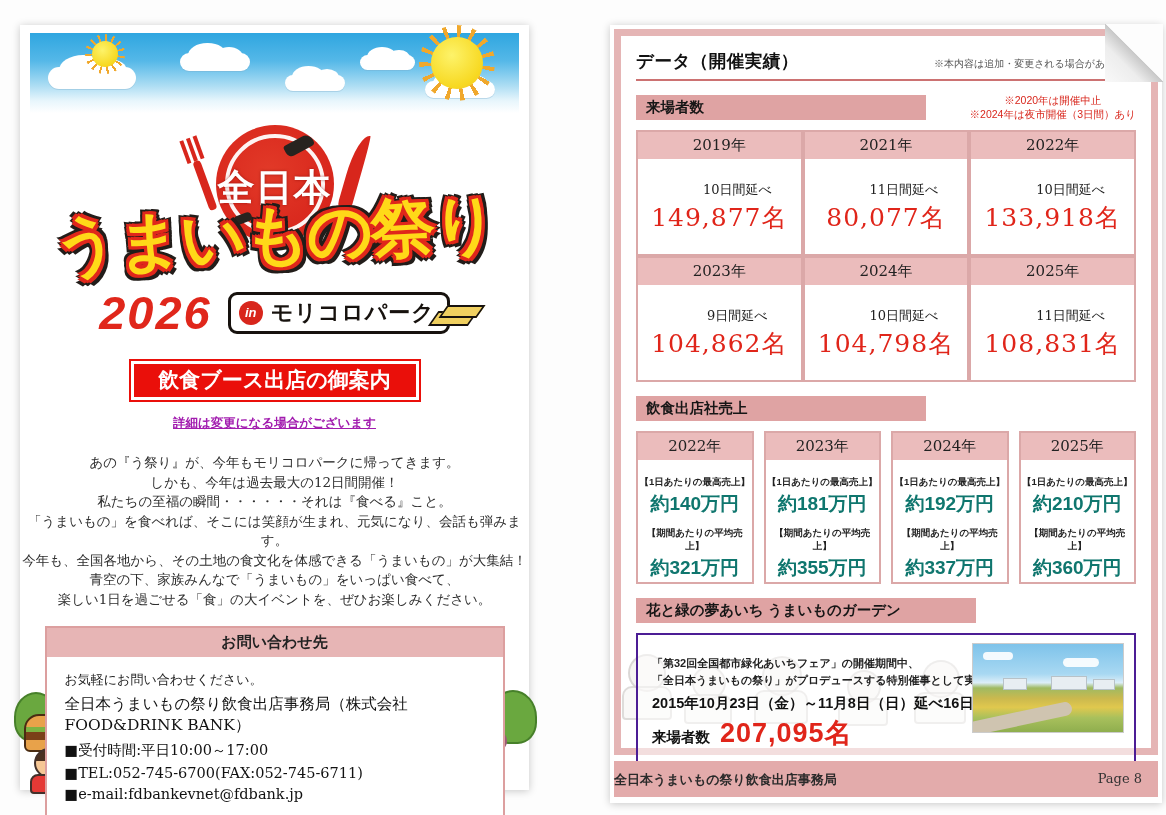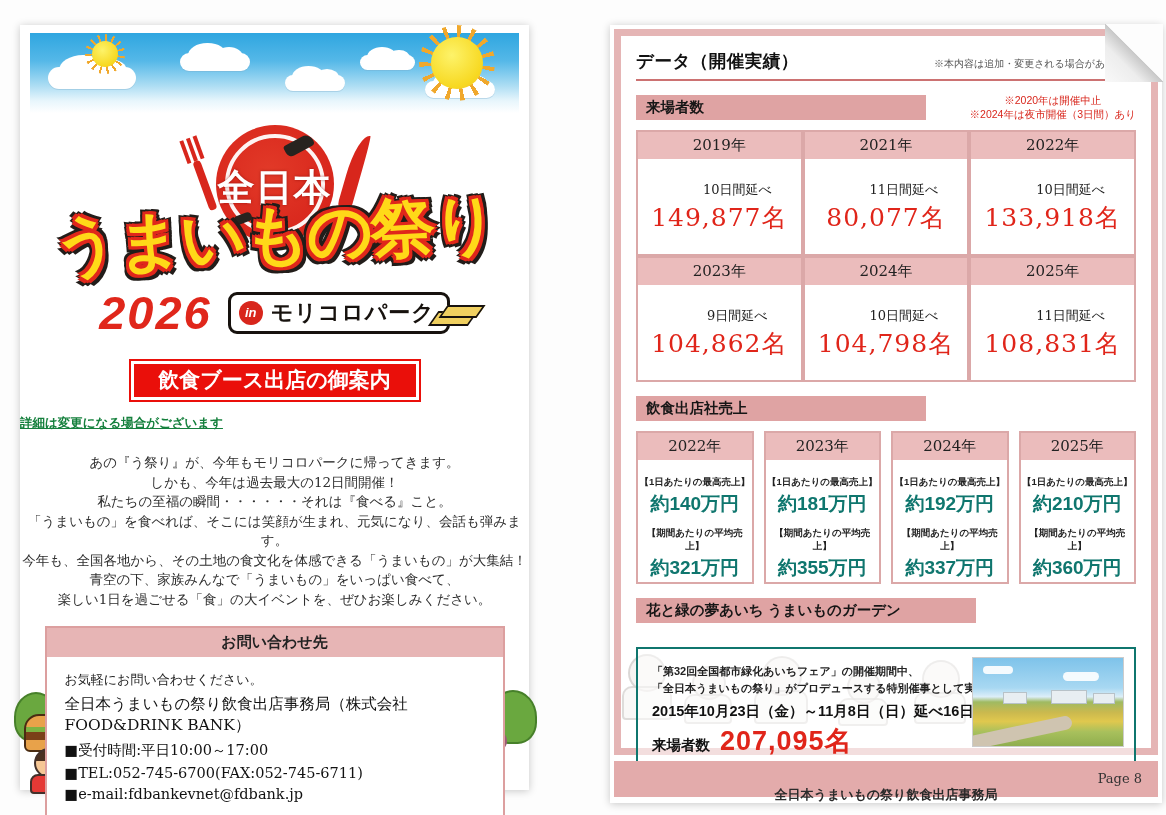--- a/index.html
+++ b/index.html
@@ -46,21 +46,21 @@
     border-radius:9px;padding:3px 12px 3px 8px;position:relative;}
   .in-circ{width:24px;height:24px;border-radius:50%;background:#d8261c;color:#fff;font-size:13px;
     font-weight:900;font-style:italic;line-height:24px;text-align:center;}
   .venue-txt{font-size:22px;font-weight:900;color:#17120e;letter-spacing:1px;}
   .flagtip{position:absolute;right:-34px;top:10px;width:34px;height:9px;background:#f0d060;
     border:2px solid #17120e;transform:skewX(-35deg);box-shadow:-4px 7px 0 -1px #f0d060,-4px 7px 0 1px #17120e;}
   
   .notice{width:288px;margin:334px auto 0;background:#ea0f0a;border:2px solid #ea0f0a;
     box-shadow:inset 0 0 0 3px #fff;color:#fff;text-align:center;font-size:21px;font-weight:700;
     padding:5px 0 6px;position:relative;z-index:2;}
-  .disclaimer{margin-top:13px;font-size:12.5px;font-weight:700;color:#15803d;
+  .disclaimer{margin-top:13px;text-align:center;font-size:12.5px;font-weight:700;color:#a21caf;
     text-decoration:underline;}
   .intro{margin-top:21px;text-align:center;font-size:13.5px;color:#2e2e2e;line-height:19.5px;}
   .contact{position:relative;z-index:2;width:456px;margin:17px auto 0;border:2px solid #dc9f9f;background:#fff;}
   .contact .hd{background:#e7b5b5;text-align:center;font-size:15px;font-weight:700;color:#222;
     padding:5px 0;}
   .contact .bd{padding:9px 18px 10px;}
   .contact .bd div{margin:5px 0;}
   .c-small{font-size:13px;color:#222;}
   .c-org{font-size:15.5px;color:#111;}
   .c-line{font-size:14.5px;color:#111;}
@@ -96,40 +96,40 @@
   .att-grid{margin-top:10px;display:grid;grid-template-columns:repeat(3,1fr);}
   .card{border:2px solid #dba8a8;background:#fff;}
   .card .chd{background:#ebbcbc;text-align:center;font-size:15px;color:#222;padding:4px 0;}
   .att-grid .cbd{height:95px;text-align:center;padding-top:22px;box-sizing:border-box;}
   .days{font-size:13px;color:#222;padding-left:36px;}
   .count{font-size:25px;color:#e0251a;margin-top:2px;letter-spacing:1px;}
   .sales-grid{margin-top:10px;display:grid;grid-template-columns:repeat(4,1fr);gap:10px;}
   .sales-grid .cbd{height:122px;text-align:center;padding-top:16px;box-sizing:border-box;}
   .slabel{font-size:9.5px;font-weight:700;color:#222;}
   .sval{font-size:19px;font-weight:700;color:#0f766e;margin:2px 0 10px;}
-  .garden-box{position:relative;z-index:2;margin-top:24px;border:2px solid #0f766e;
-    background:rgba(255,255,255,.55);height:100px;padding:14px 14px;box-sizing:content-box;}
+  .garden-box{position:relative;z-index:2;margin-top:10px;border:2px solid #4c1d95;
+    background:rgba(255,255,255,.55);height:100px;padding:20px 14px;box-sizing:content-box;}
   .g-line{font-size:11px;font-weight:700;color:#222;line-height:17px;}
   .g-date{font-size:14.5px;font-weight:700;color:#111;margin-top:5px;}
   .g-visit{margin-top:2px;display:flex;align-items:baseline;gap:10px;}
   .g-vlabel{font-size:14.5px;font-weight:700;color:#111;}
   .g-vcount{font-size:27px;font-weight:700;color:#e0251a;letter-spacing:1px;}
   .photo{position:absolute;right:10px;top:8px;width:150px;height:88px;border:1px solid #ccc;overflow:hidden;
     background:linear-gradient(180deg,#7ec3ea 0%,#a8d8f2 34%,#dceef8 44%,#9fba62 50%,#cbb94e 62%,#e0c84e 72%,#a8c05c 84%,#8fae4e 100%);}
   .photo .bld{position:absolute;background:#e8eef2;border:1px solid #b8c2c8;}
   .photo .path{position:absolute;left:-10px;bottom:6px;width:110px;height:14px;background:#cfc4b0;
     transform:rotate(-12deg);border-radius:8px;}
   .photo .cl{position:absolute;background:#fff;border-radius:20px;opacity:.9;}
   
   .crowd-faded{position:absolute;left:12px;right:12px;bottom:52px;height:125px;z-index:1;opacity:.45;}
   .gfig{position:absolute;border:2px solid rgba(125,115,112,.55);background:rgba(215,208,202,.5);border-radius:50%;}
   .gbody{position:absolute;border:2px solid rgba(125,115,112,.5);background:rgba(228,222,216,.45);border-radius:10px 10px 4px 4px;}
   .rp-footer{position:absolute;left:4px;right:4px;bottom:6px;height:36px;background:#e3abab;z-index:3;}
-  .rp-footer .ft{position:absolute;left:0;right:0;top:10px;text-align:center;font-size:13px;
-    font-weight:700;color:#2a2a2a;margin-top:15px;}
+  .rp-footer .ft{position:absolute;left:0;right:0;top:10px;text-align:left;font-size:13px;
+    font-weight:700;color:#2a2a2a;}
   .rp-footer .pg{position:absolute;right:16px;top:10px;font-size:13px;color:#333;}
   .dogear{position:absolute;top:-1px;right:-1px;width:58px;height:58px;z-index:5;
     background:linear-gradient(225deg,#fdfdfd 0%,#fdfdfd 49%,#c9c9c9 50%,#ededed 68%,#f9f9f9 100%);}
 </style>
 </head>
 <body>
 
 <div class="page" id="left-page">
 
   <div class="sky">

